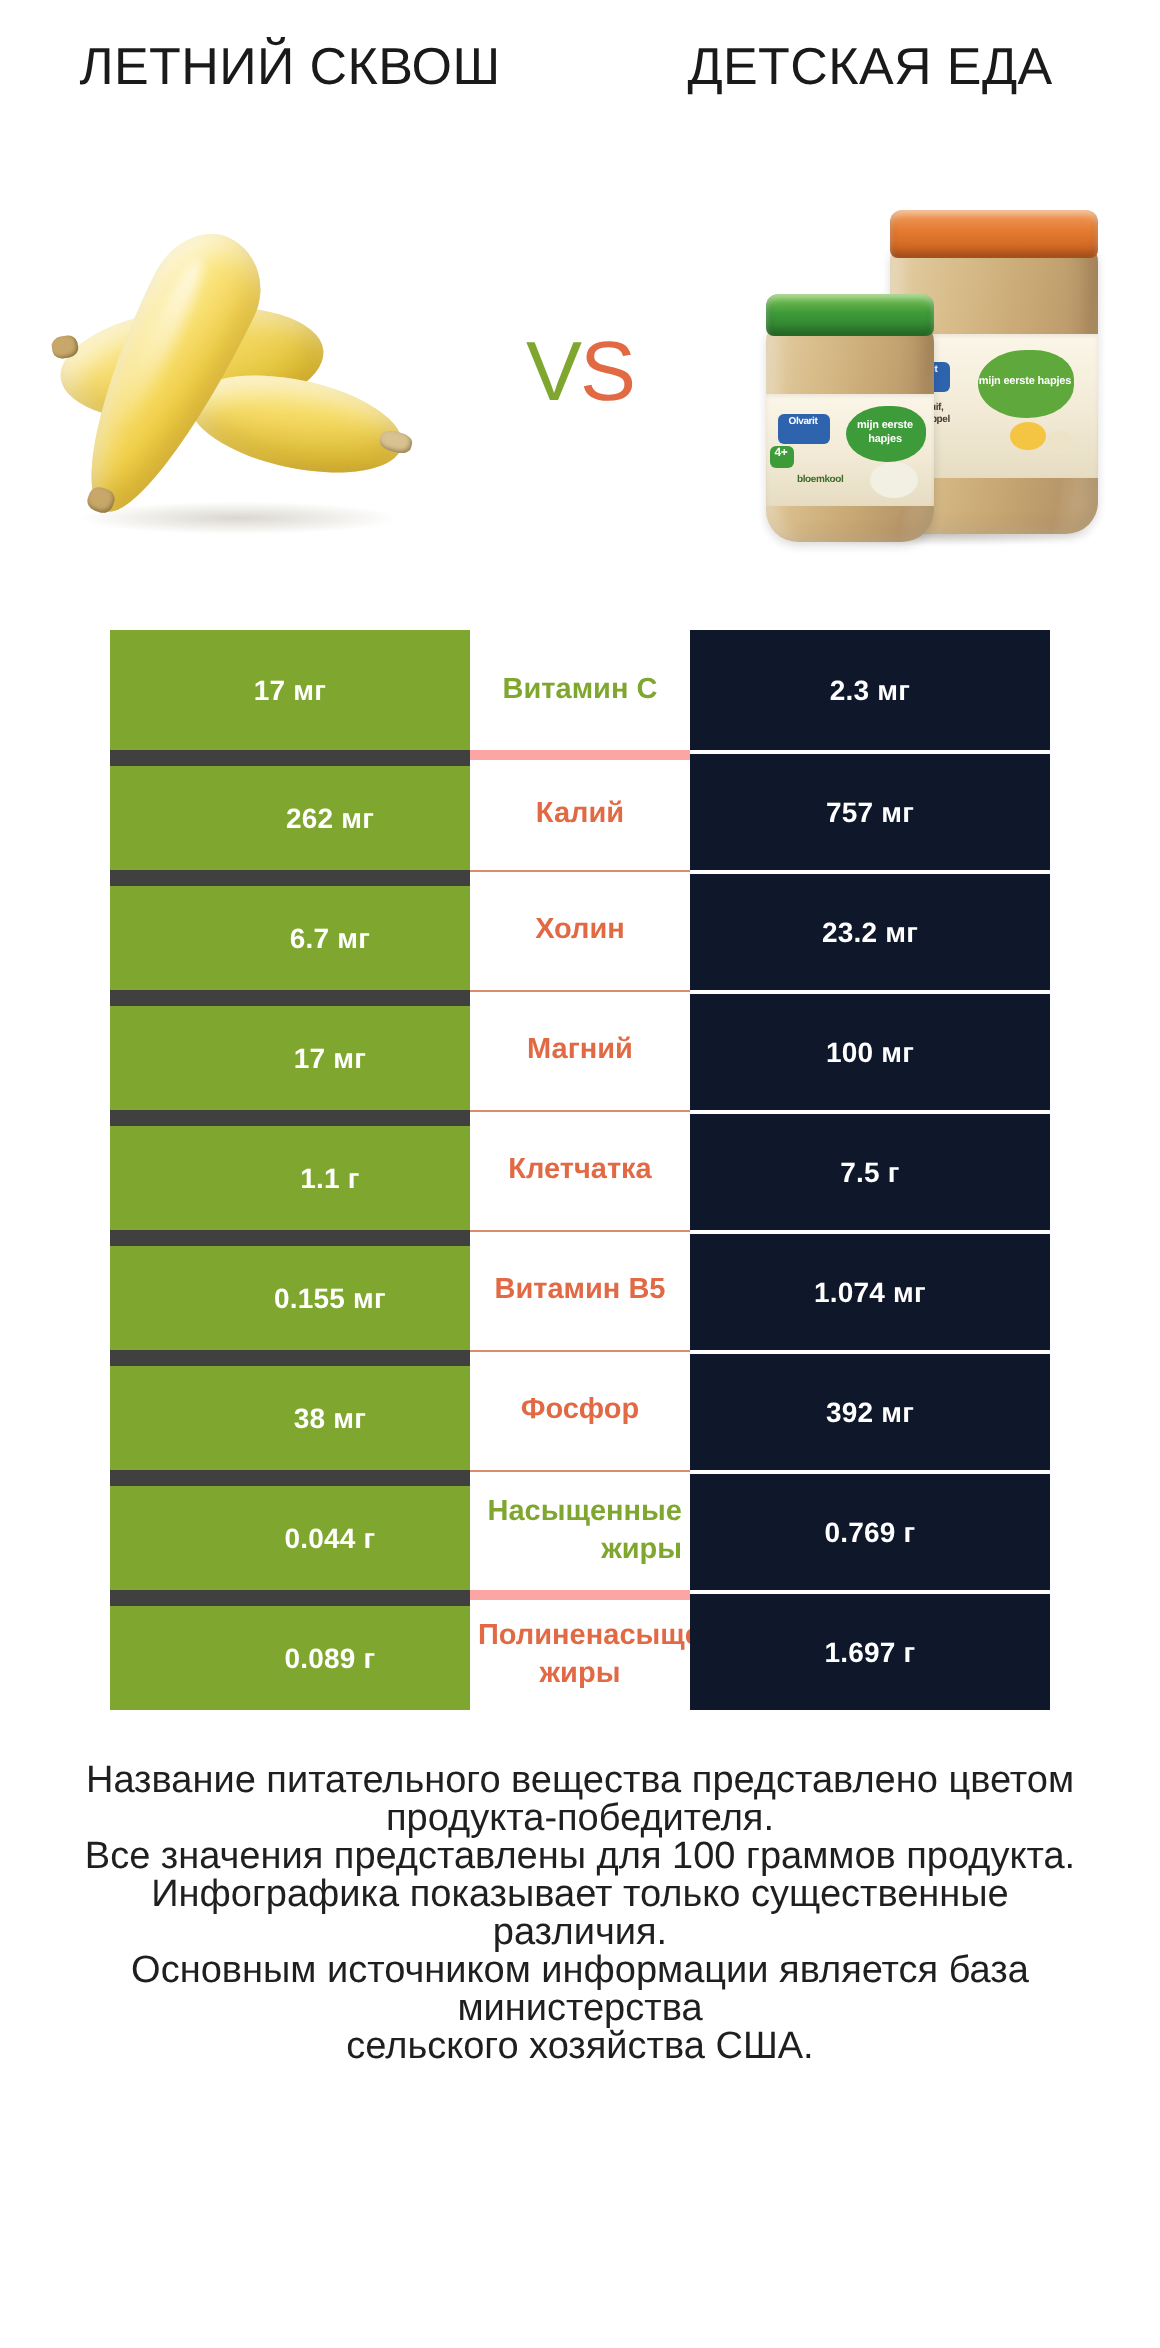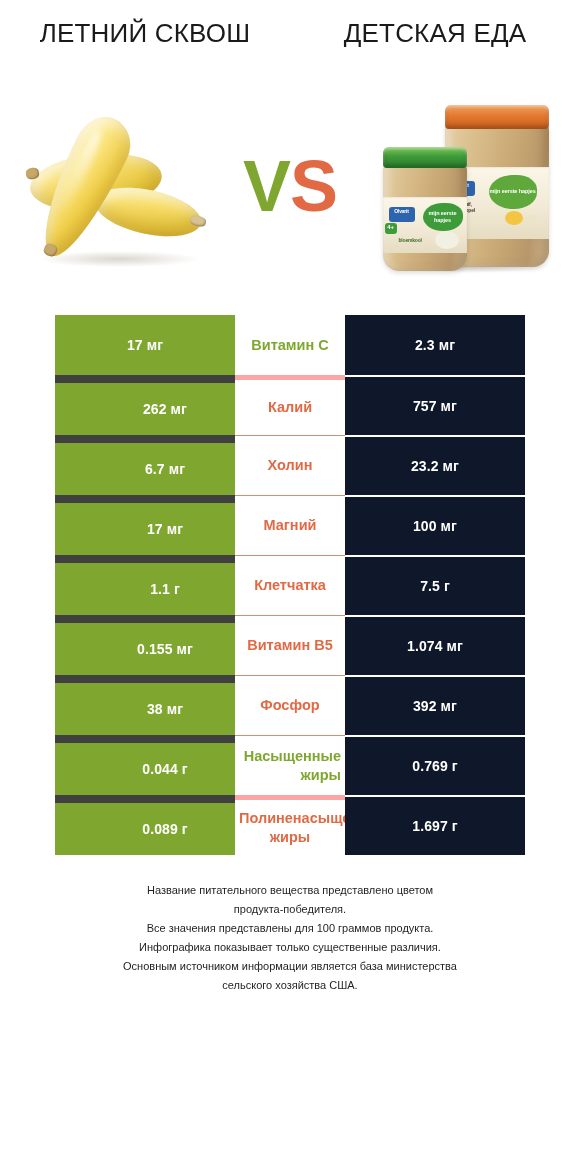--- a/index.html
+++ b/index.html
@@ -48,22 +48,22 @@
     flex: 1;
     height: 100%;
     display: flex;
     align-items: center;
     justify-content: center;
     position: relative;
   }
   .hero-cell.left { justify-content: center; }
   .hero-cell.vs-cell { flex: 0 0 130px; }
   .vs-text {
-    font-size: 72px;
-    font-weight: 700;
+    font-size: 42px;
+    font-weight: 400;
     letter-spacing: -1px;
     white-space: nowrap;
   }
   .vs-v { color: #7FA72F; }
   .vs-s { color: #E16A45; }
 
   
   .squash-wrap {
     width: 190px;
     height: 175px;
@@ -267,21 +267,21 @@
     white-space: normal;
     max-width: 100%;
   }
 
   
   .footer {
     margin: 26px auto 0 auto;
     width: 510px;
     text-align: center;
     color: #1f1f1f;
-    font-size: 11px;
+    font-size: 19px;
     line-height: 19px;
   }
   .footer p { margin: 0; }
 </style>
 </head>
 <body>
 
 <div class="header">
   <div class="header-col">
     <div class="product-title">ЛЕТНИЙ СКВОШ</div>

